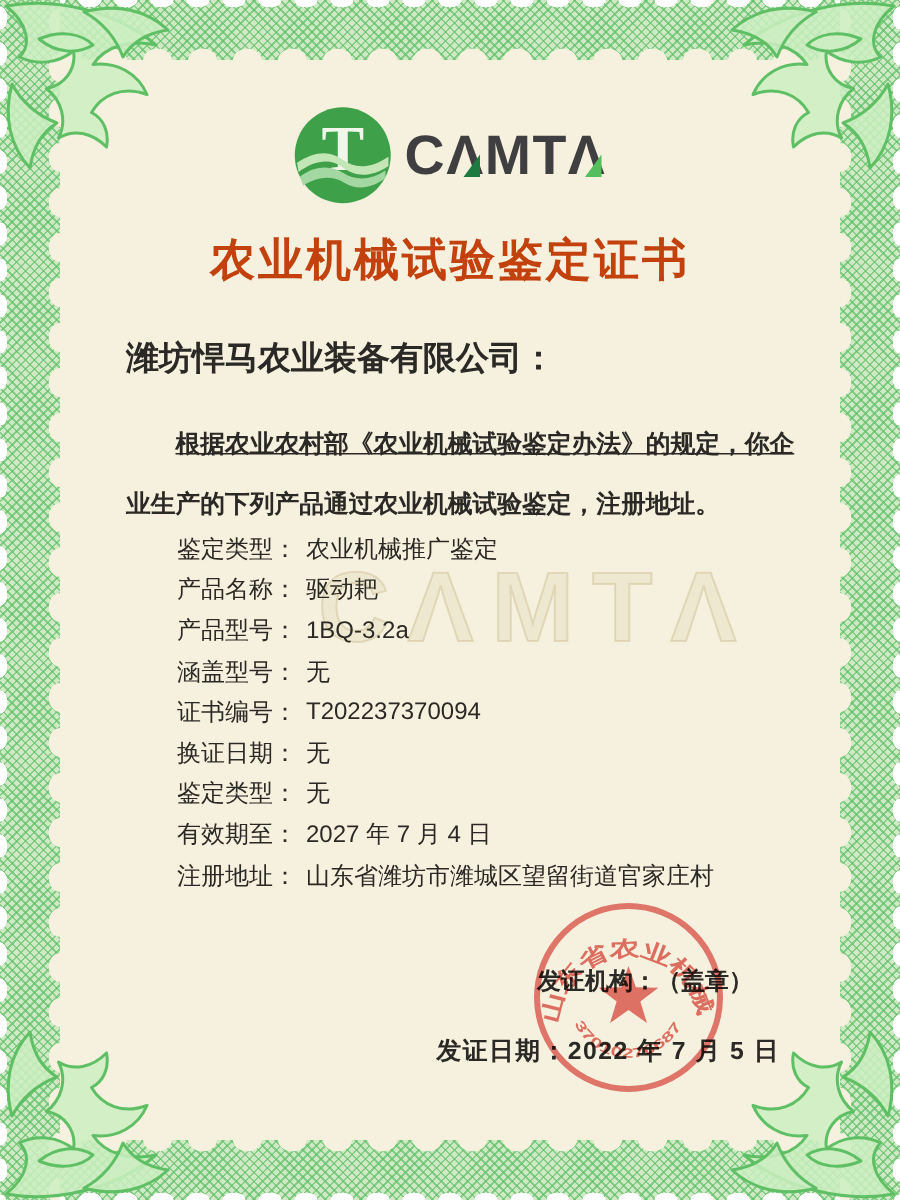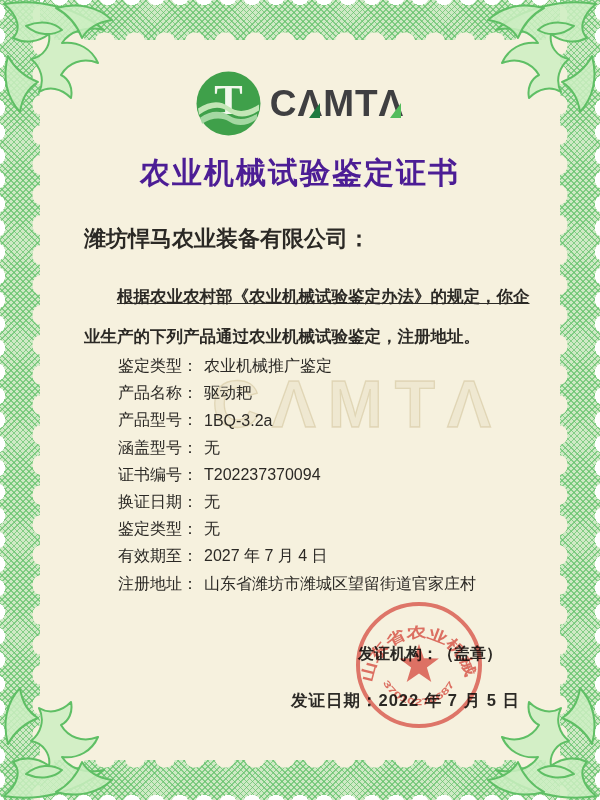--- a/index.html
+++ b/index.html
@@ -61,21 +61,21 @@
     color:#3f3f41; letter-spacing:1px; line-height:1; }
   .brand-letter { position:relative; }
   .brand-a::after { content:""; position:absolute; width:0; height:0;
     border-style:solid; border-width:0 0 15px 11px;
     border-color:transparent transparent #1f7a40 transparent;
     right:3px; bottom:4px; }
   .brand-a2::after { border-color:transparent transparent #54bd5c transparent; }
 
   .title { position:absolute; top:153px; left:0; right:0; text-align:center;
     font-family:"Liberation Serif",serif; font-weight:700; font-size:30px;
-    letter-spacing:2px; color:#4c1d95; }
+    letter-spacing:2px; color:#c2410c; }
 
   .addressee { position:absolute; left:84px; top:224px; font-size:22px; font-weight:700; }
 
   .para { position:absolute; left:84px; top:276px; width:452px;
     font-size:16.5px; font-weight:700; line-height:40px; }
   .para .line1 { text-indent:2em;text-decoration:underline; }
 
   .fields { position:absolute; left:118px; top:353px; }
   .field-row { display:flex; height:27.2px; align-items:center;
     font-size:16px; font-weight:400; white-space:nowrap; }

